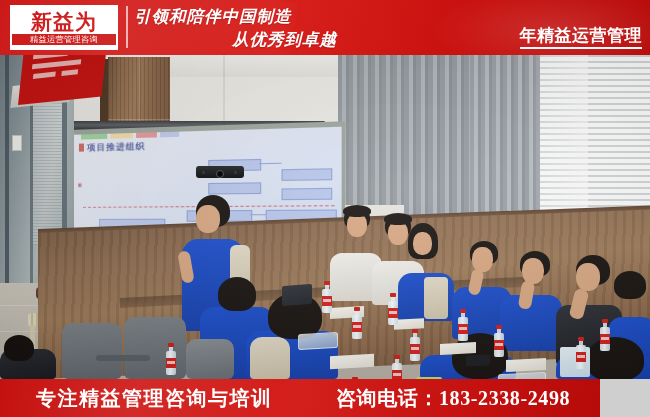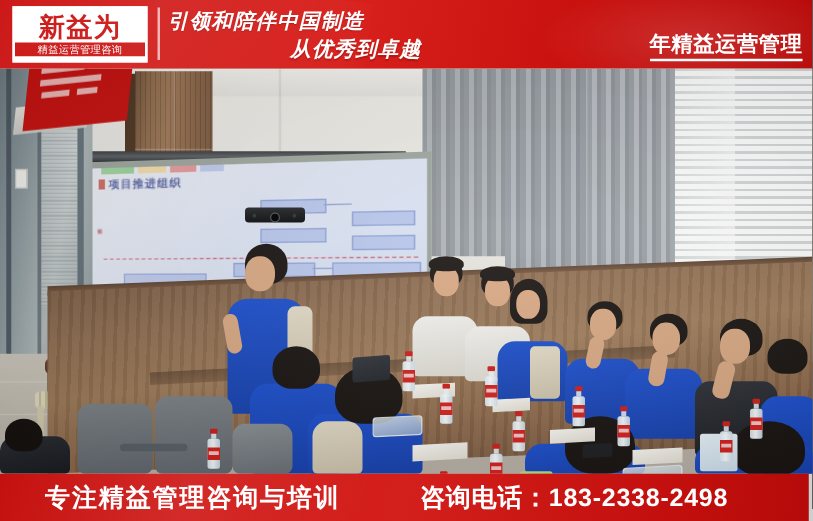--- a/index.html
+++ b/index.html
@@ -34,23 +34,23 @@
   .years{position:absolute;right:8px;top:0px;height:55px;display:flex;align-items:center;}
   .years-num{color:#fff;font-size:50px;font-weight:bold;font-style:italic;line-height:50px;
     font-family:"DejaVu Serif",serif;letter-spacing:-2px;margin-right:4px;
     text-shadow:0 2px 3px rgba(0,0,0,.25);}
   .years-txt{display:flex;flex-direction:column;justify-content:center;margin-top:19px;}
   .years-txt .yl{color:#fff;font-size:17px;font-weight:bold;letter-spacing:.5px;line-height:22px;white-space:nowrap;}
   .years-rule{height:2px;background:#fff;width:100%;}
   .years-txt .yl2{color:#fff;font-size:17px;font-weight:bold;letter-spacing:2.6px;line-height:23px;white-space:nowrap;}
 
   
-  .footer{position:absolute;left:0;bottom:0;width:647px;height:38px;
+  .footer{position:absolute;left:0;bottom:0;width:600px;height:38px;
     background:linear-gradient(100deg,#c4100e 0%,#cf1614 25%,#d4201c 50%,#c4100e 80%,#b50b0a 100%);
-    display:flex;align-items:center;overflow:hidden;}
+    display:flex;align-items:center;overflow:hidden;font-family:Liberation Serif, serif;}
   .footer:after{content:"";position:absolute;left:0;top:-60%;width:45%;height:220%;
     background:linear-gradient(100deg,rgba(255,255,255,0),rgba(255,255,255,.09),rgba(255,255,255,0));transform:rotate(6deg);}
   .foot-l{position:absolute;left:36px;color:#fff;font-size:20px;font-weight:bold;letter-spacing:1.5px;white-space:nowrap;}
   .foot-r{position:absolute;left:336px;color:#fff;font-size:20px;font-weight:bold;letter-spacing:.6px;white-space:nowrap;}
 
   
   .photo{position:absolute;left:0;top:55px;width:650px;height:324px;overflow:hidden;
     background:#b9b2a8;}
 
   

